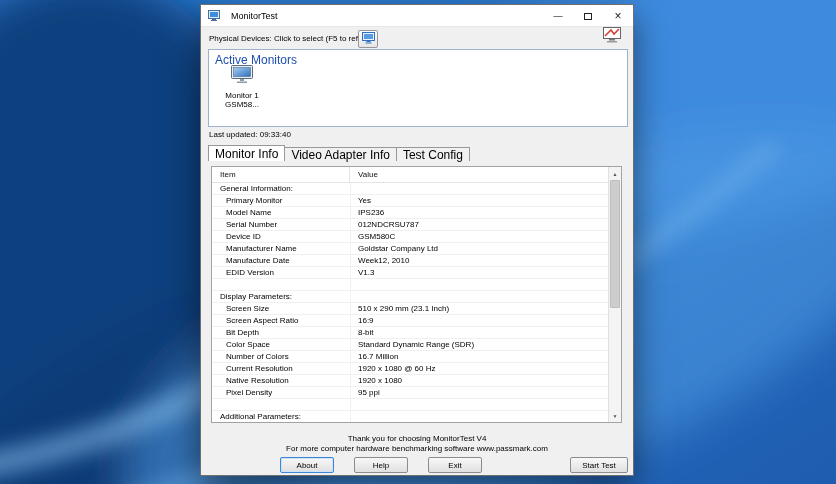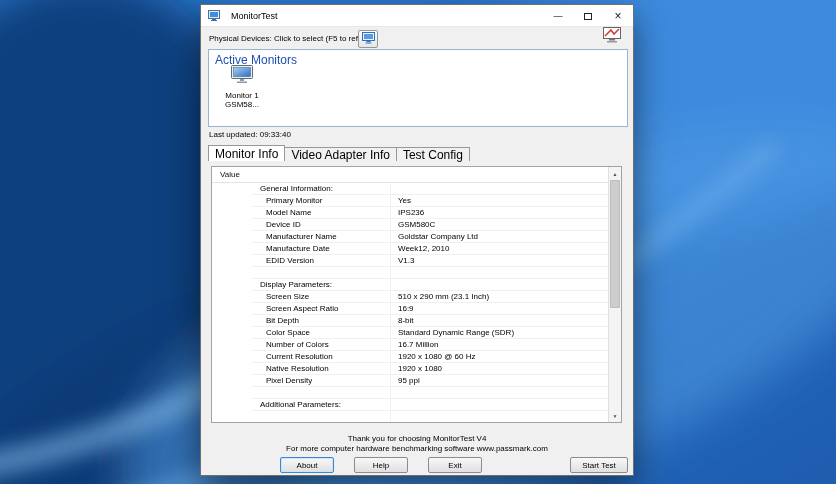--- a/index.html
+++ b/index.html
@@ -40,21 +40,21 @@
     height:14px; padding:0 6px; display:flex; align-items:center; margin-left:-1px; color:#000; }
   .tab.active { background:#fff; height:16px; z-index:2; margin-left:0; }
 
   .table { position:absolute; left:10px; top:161px; width:411px; height:257px;
     background:#fff; border:1px solid #a3a3a3; }
   .thead { position:absolute; left:0; top:0; right:13px; height:16px;
     border-bottom:1px solid #e3e3e3; display:flex; font-size:8px; color:#111; }
   .thead .c1 { width:138px; padding-left:8px; border-right:1px solid #e3e3e3;
     display:flex; align-items:center; }
   .thead .c2 { flex:1; padding-left:8px; display:flex; align-items:center; }
-  .tbody { position:absolute; left:0; top:16px; right:13px; bottom:0; overflow:hidden;margin-left:40px; }
+  .tbody { position:absolute; left:0; top:16px; right:13px; bottom:0; overflow:hidden; }
   .colline { position:absolute; left:138px; top:0; bottom:0; width:1px; background:#f1f1f1; }
   .trow { display:flex; height:12px; align-items:center; font-size:8px;
     border-bottom:1px solid #f0f0f0; color:#000; position:relative; }
   .trow .item { width:138px; padding-left:14px; white-space:nowrap; overflow:hidden; }
   .trow.section .item { padding-left:8px; }
   .trow .value { flex:1; padding-left:8px; white-space:nowrap; overflow:hidden; }
 
   .scrollbar { position:absolute; top:0; right:0; bottom:0; width:13px; background:#f4f4f4;
     border-left:1px solid #e0e0e0; }
   .sb-btn { position:absolute; left:0; width:12px; height:13px; font-size:5px; color:#555;
@@ -180,35 +180,40 @@
   <span class="last-updated">Last updated: 09:33:40</span>
 
   <div class="tabs">
     <div class="tab active">Monitor Info</div>
     <div class="tab">Video Adapter Info</div>
     <div class="tab">Test Config</div>
   </div>
 
   <div class="table">
     <div class="thead">
+      <div class="c1">Item</div>
       <div class="c2">Value</div>
     </div>
     <div class="tbody">
       <div class="colline"></div>
     <div class="trow section">
           <div class="cell item">General Information:</div>
           <div class="cell value"></div>
         </div>
         <div class="trow">
           <div class="cell item">Primary Monitor</div>
           <div class="cell value">Yes</div>
         </div>
         <div class="trow">
           <div class="cell item">Model Name</div>
           <div class="cell value">IPS236</div>
+        </div>
+        <div class="trow">
+          <div class="cell item">Serial Number</div>
+          <div class="cell value">012NDCRSU787</div>
         </div>
         <div class="trow">
           <div class="cell item">Device ID</div>
           <div class="cell value">GSM580C</div>
         </div>
         <div class="trow">
           <div class="cell item">Manufacturer Name</div>
           <div class="cell value">Goldstar Company Ltd</div>
         </div>
         <div class="trow">

